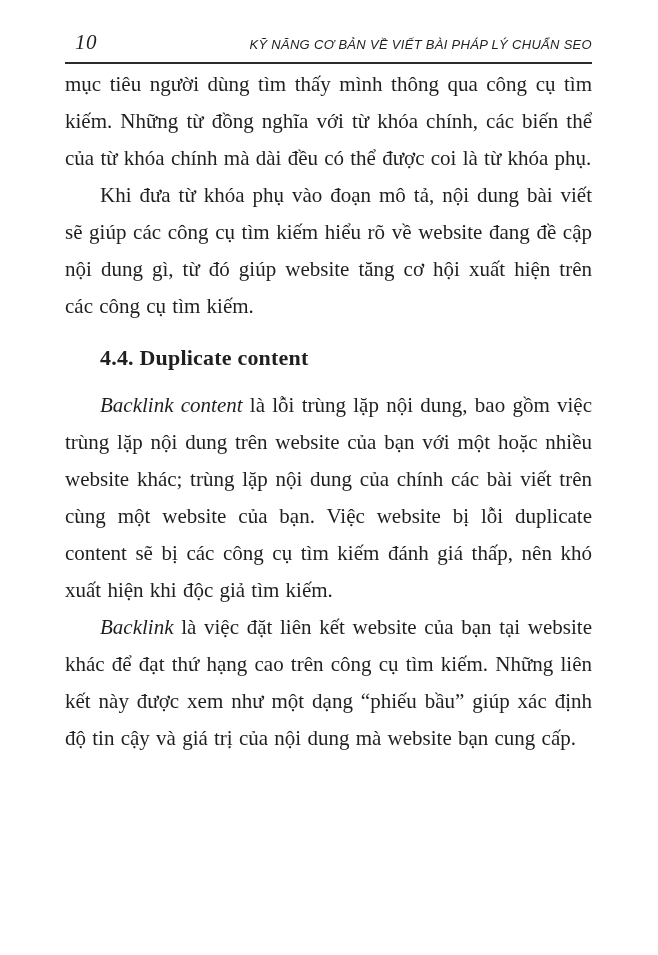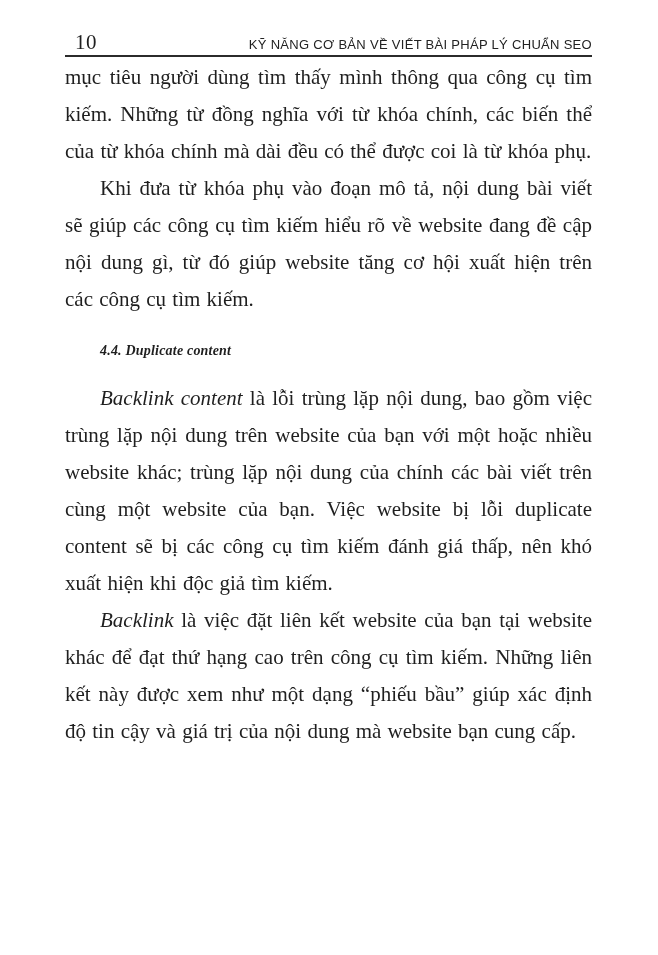--- a/index.html
+++ b/index.html
@@ -22,21 +22,22 @@
     box-sizing: border-box;
     padding-top: 30px;
   }
   .header {
     width: 527px;
     margin-left: 65px;
     display: flex;
     justify-content: space-between;
     align-items: baseline;
     border-bottom: 2px solid #2b2b2b;
-    padding-bottom: 0;
+    padding-bottom: 7px;
+    font-style: italic;
   }
   .page-num {
     font-family: "Liberation Serif", "DejaVu Serif", serif;
     font-size: 21px;
     padding-left: 10px;
     letter-spacing: 0.5px;
   }
   .running-title {
     font-family: "Liberation Sans", "DejaVu Sans", sans-serif;
     font-size: 13px;
@@ -53,23 +54,22 @@
     text-align: justify;
   }
   .para {
     margin: 0;
     word-spacing: 1px;
   }
   .para.indent {
     text-indent: 35px;
   }
   .heading {
-    font-size: 14px;
+    font-size: 22px;
     font-weight: bold;
-    font-style: italic;
     margin: 14px 0 11px 35px;
     text-align: left;
     letter-spacing: 0.2px;
   }
   .lead-italic {
     font-style: italic;
   }
 </style>
 </head>
 <body>

